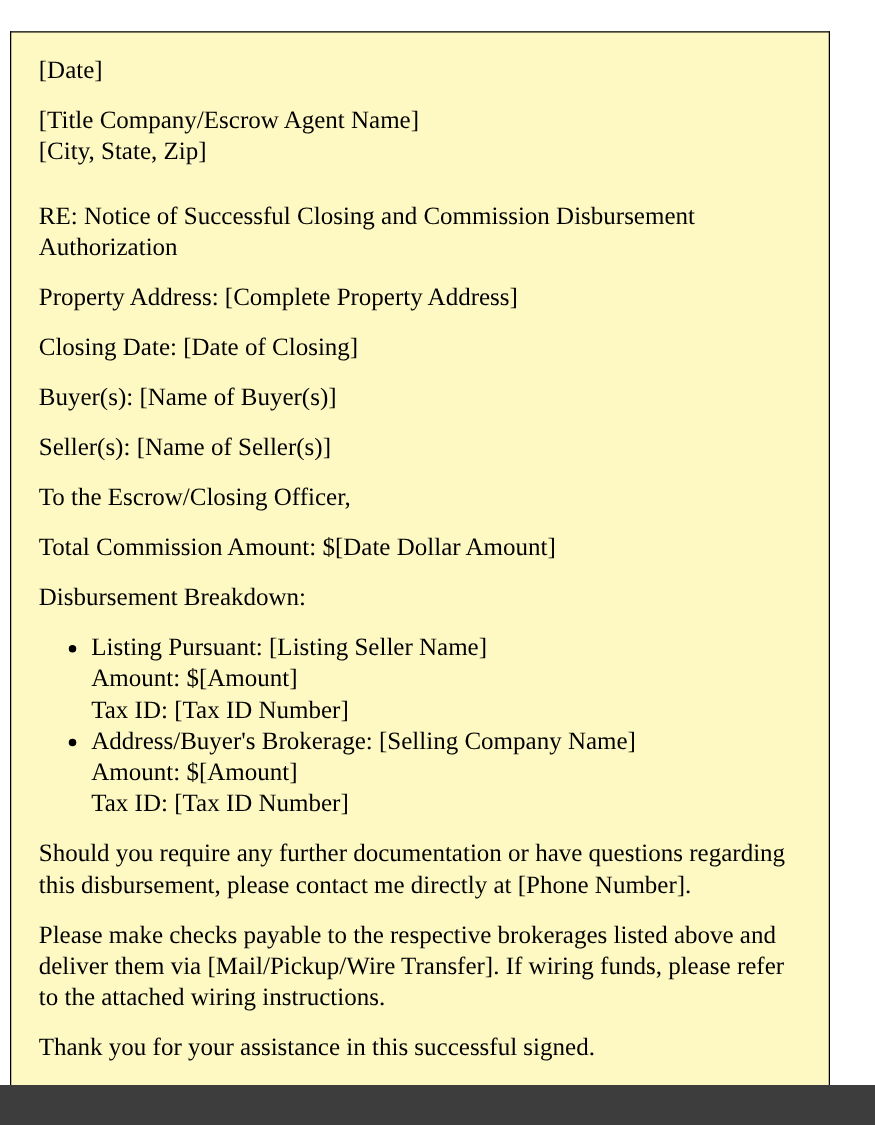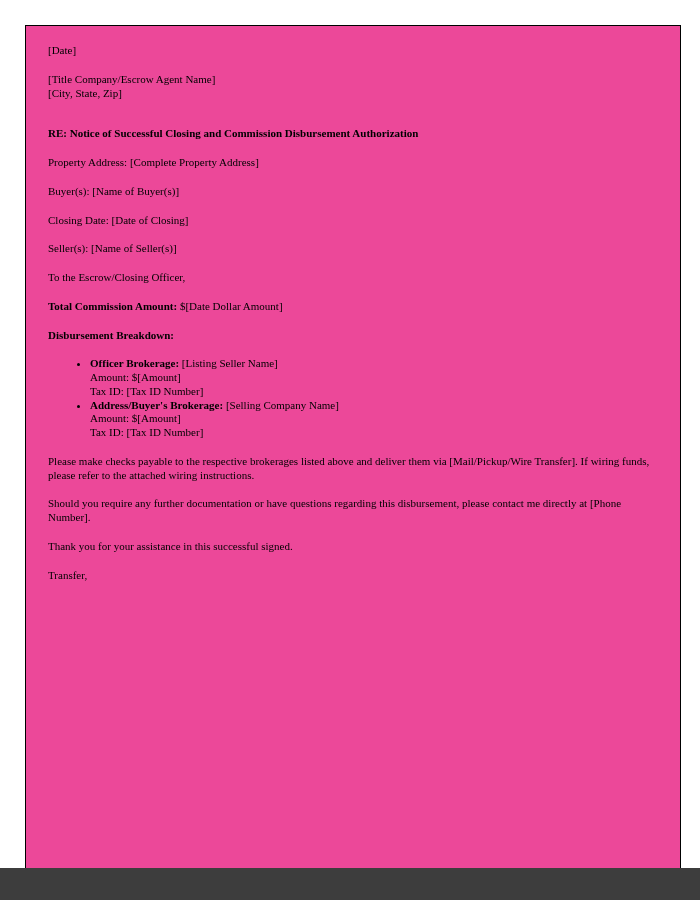--- a/index.html
+++ b/index.html
@@ -9,34 +9,34 @@
     height: 900px;
     position: relative;
     background: #ffffff;
     font-family: "Liberation Serif", serif;
     color: #000000;
     overflow: hidden;
   }
   .page {
     position: absolute;
     top: 25px;
-    left: 25px;
+    left: 8px;
     width: 656px;
     height: 843px;
     border: 1px solid #000000;
     border-bottom: none;
-    background: #ec4899;
+    background: #fef9c3;
     padding: 18px 26px 0 22px;
-    font-size: 11px;
+    font-size: 20px;
     line-height: 1.25;
     overflow: hidden;
   }
   .page p { margin: 0 0 15px 0; }
   .recipient-block { margin: 0 0 27px 0; }
-  .bold { font-weight: bold; }
+  .bold { font-weight: normal; }
   ul.breakdown-list {
     margin: 0 0 15px 0;
     padding: 0 0 0 42px;
     list-style: disc outside;
   }
   ul.breakdown-list li { margin: 0; padding: 0; }
   .bottom-bar {
     position: absolute;
     left: 0;
     top: 868px;
@@ -54,41 +54,41 @@
 
   <div class="recipient-block">
     <div>[Title Company/Escrow Agent Name]</div>
     <div>[City, State, Zip]</div>
   </div>
 
   <p class="bold">RE: Notice of Successful Closing and Commission Disbursement Authorization</p>
 
   <p>Property Address: [Complete Property Address]</p>
 
+  <p>Closing Date: [Date of Closing]</p>
+
   <p>Buyer(s): [Name of Buyer(s)]</p>
-
-  <p>Closing Date: [Date of Closing]</p>
 
   <p>Seller(s): [Name of Seller(s)]</p>
 
   <p>To the Escrow/Closing Officer,</p>
 
 
   <p><span class="bold">Total Commission Amount:</span><span> $[Date Dollar Amount]</span></p>
 
   <p class="bold">Disbursement Breakdown:</p>
 
   <ul class="breakdown-list">
-    <li><span class="bold">Officer Brokerage:</span><span> [Listing Seller Name]</span><br><span>Amount: $[Amount]</span><br><span>Tax ID: [Tax ID Number]</span></li>
+    <li><span class="bold">Listing Pursuant:</span><span> [Listing Seller Name]</span><br><span>Amount: $[Amount]</span><br><span>Tax ID: [Tax ID Number]</span></li>
     <li><span class="bold">Address/Buyer's Brokerage:</span><span> [Selling Company Name]</span><br><span>Amount: $[Amount]</span><br><span>Tax ID: [Tax ID Number]</span></li>
   </ul>
 
+  <p>Should you require any further documentation or have questions regarding this disbursement, please contact me directly at [Phone Number].</p>
+
   <p>Please make checks payable to the respective brokerages listed above and deliver them via [Mail/Pickup/Wire Transfer]. If wiring funds, please refer to the attached wiring instructions.</p>
-
-  <p>Should you require any further documentation or have questions regarding this disbursement, please contact me directly at [Phone Number].</p>
 
   <p>Thank you for your assistance in this successful signed.</p>
 
   <p>Transfer,</p>
 
 </div>
 
 <div class="bottom-bar"></div>
 
 </body></html>

